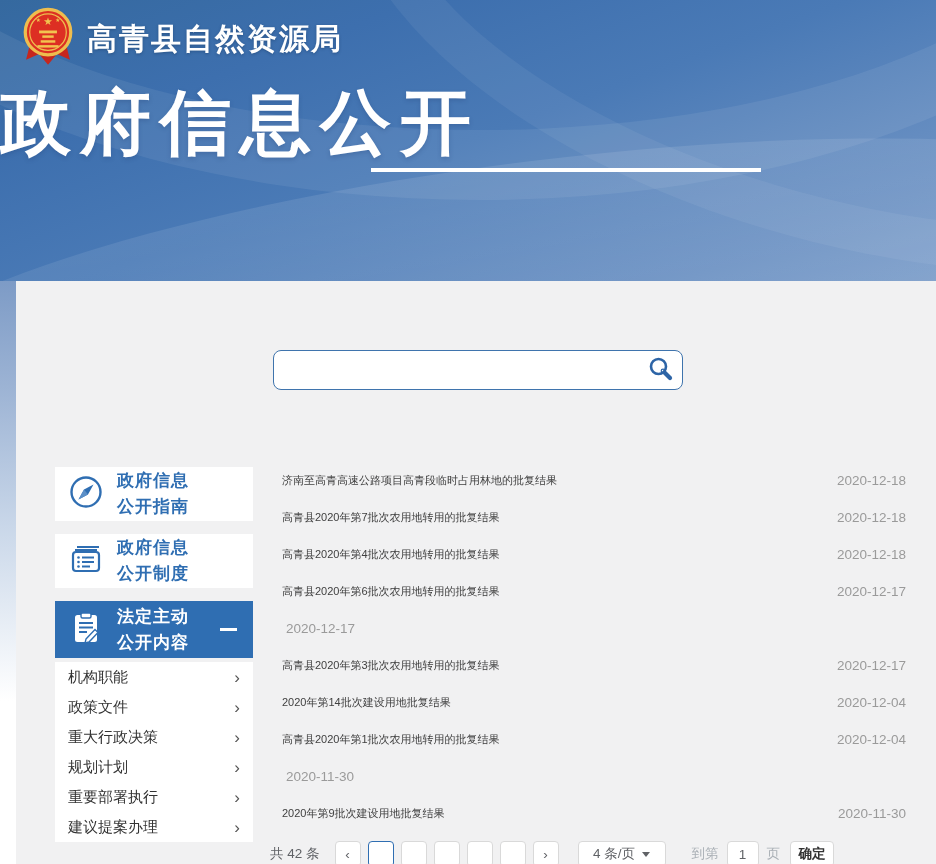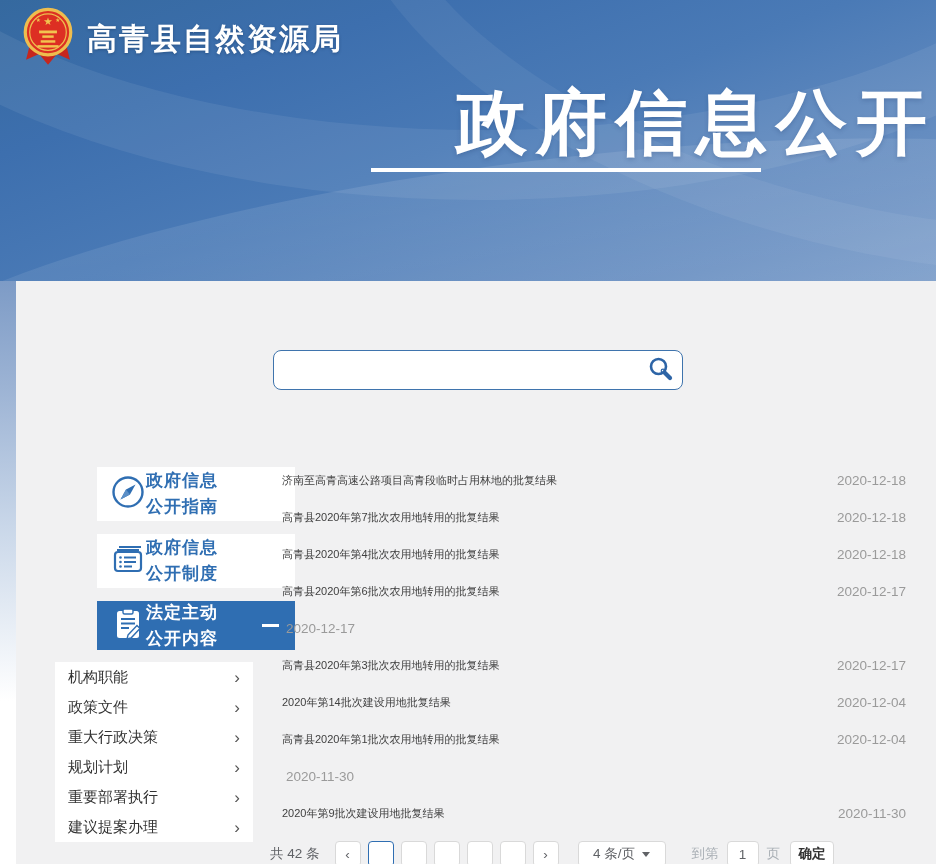--- a/index.html
+++ b/index.html
@@ -14,45 +14,45 @@
     border:70px solid rgba(255,255,255,.07); }
   .curve2 { position:absolute; width:1100px; height:560px; left:330px; top:-310px; border-radius:50%;
     border:45px solid rgba(255,255,255,.06); transform:rotate(14deg); }
   .curve3 { position:absolute; width:1400px; height:300px; left:-150px; top:160px; border-radius:50%;
     background:linear-gradient(rgba(255,255,255,.10),rgba(255,255,255,0)); transform:rotate(-7deg); }
 
   .brand { position:absolute; left:22px; top:6px; display:flex; align-items:center; gap:13px; }
   .site-name { color:#fff; font-size:30px; font-weight:bold; letter-spacing:2px;
     text-shadow:0 1px 3px rgba(20,50,90,.45); }
 
-  .banner-title { position:absolute; left:0; top:76px; width:936px; text-align:right;
+  .banner-title { position:absolute; left:0; top:76px; width:936px; text-align:left;
     color:#fff; font-size:71px; font-weight:900; letter-spacing:9px;
     text-shadow:0 2px 4px rgba(30,60,110,.25); }
   .banner-underline { position:absolute; left:371px; top:168px; width:390px; height:4px; background:#fff; }
 
   
   .content-bg { position:absolute; left:16px; top:281px; width:920px; height:583px; background:#f1f1f2; }
   .left-stripe { position:absolute; left:0; top:281px; width:16px; height:583px;
     background:linear-gradient(to bottom,#7d9bc6 0%,#9cb3d4 18%,#c9d7e9 42%,#ffffff 72%,#ffffff 100%); }
 
   
   .search-box { position:absolute; left:273px; top:350px; width:410px; height:40px; background:#fff;
     border:1px solid #3f74ad; border-radius:8px; display:flex; align-items:center; }
   .search-input { flex:1; height:100%; border:none; outline:none; background:transparent;
     padding:0 12px; font-size:15px; color:#333; }
   .search-btn { width:44px; height:100%; border:none; background:transparent; cursor:pointer;
     display:flex; align-items:center; justify-content:center; }
 
   
   .side-card { position:absolute; left:55px; width:198px; background:#fff; display:flex;
-    align-items:center; padding-left:13px; gap:0; cursor:pointer;margin-left:42px; }
+    align-items:center; padding-left:13px; gap:13px; cursor:pointer; }
   .side-card .lbl { color:#2f6eb2; font-size:17px; font-weight:bold; line-height:26px; letter-spacing:1px; }
   .card1 { top:467px; height:54px; }
   .card2 { top:534px; height:54px; }
-  .card3 { top:601px; height:49px; background:#2f6eb2; }
+  .card3 { top:601px; height:57px; background:#2f6eb2; }
   .card3 .lbl { color:#fff; }
   .minus-bar { position:absolute; right:16px; top:50%; margin-top:-2px; width:17px; height:3px; background:#fff; }
 
   .subitems { position:absolute; left:55px; top:662px; width:198px; }
   .subitem { height:30px; margin-bottom:0; background:#fff; display:flex; align-items:center;
     justify-content:space-between; padding:0 13px; cursor:pointer; }
   .subitem .slbl { color:#333; font-size:15px; }
   .subitem .chev { color:#555; font-size:17px; line-height:1; }
 
   

